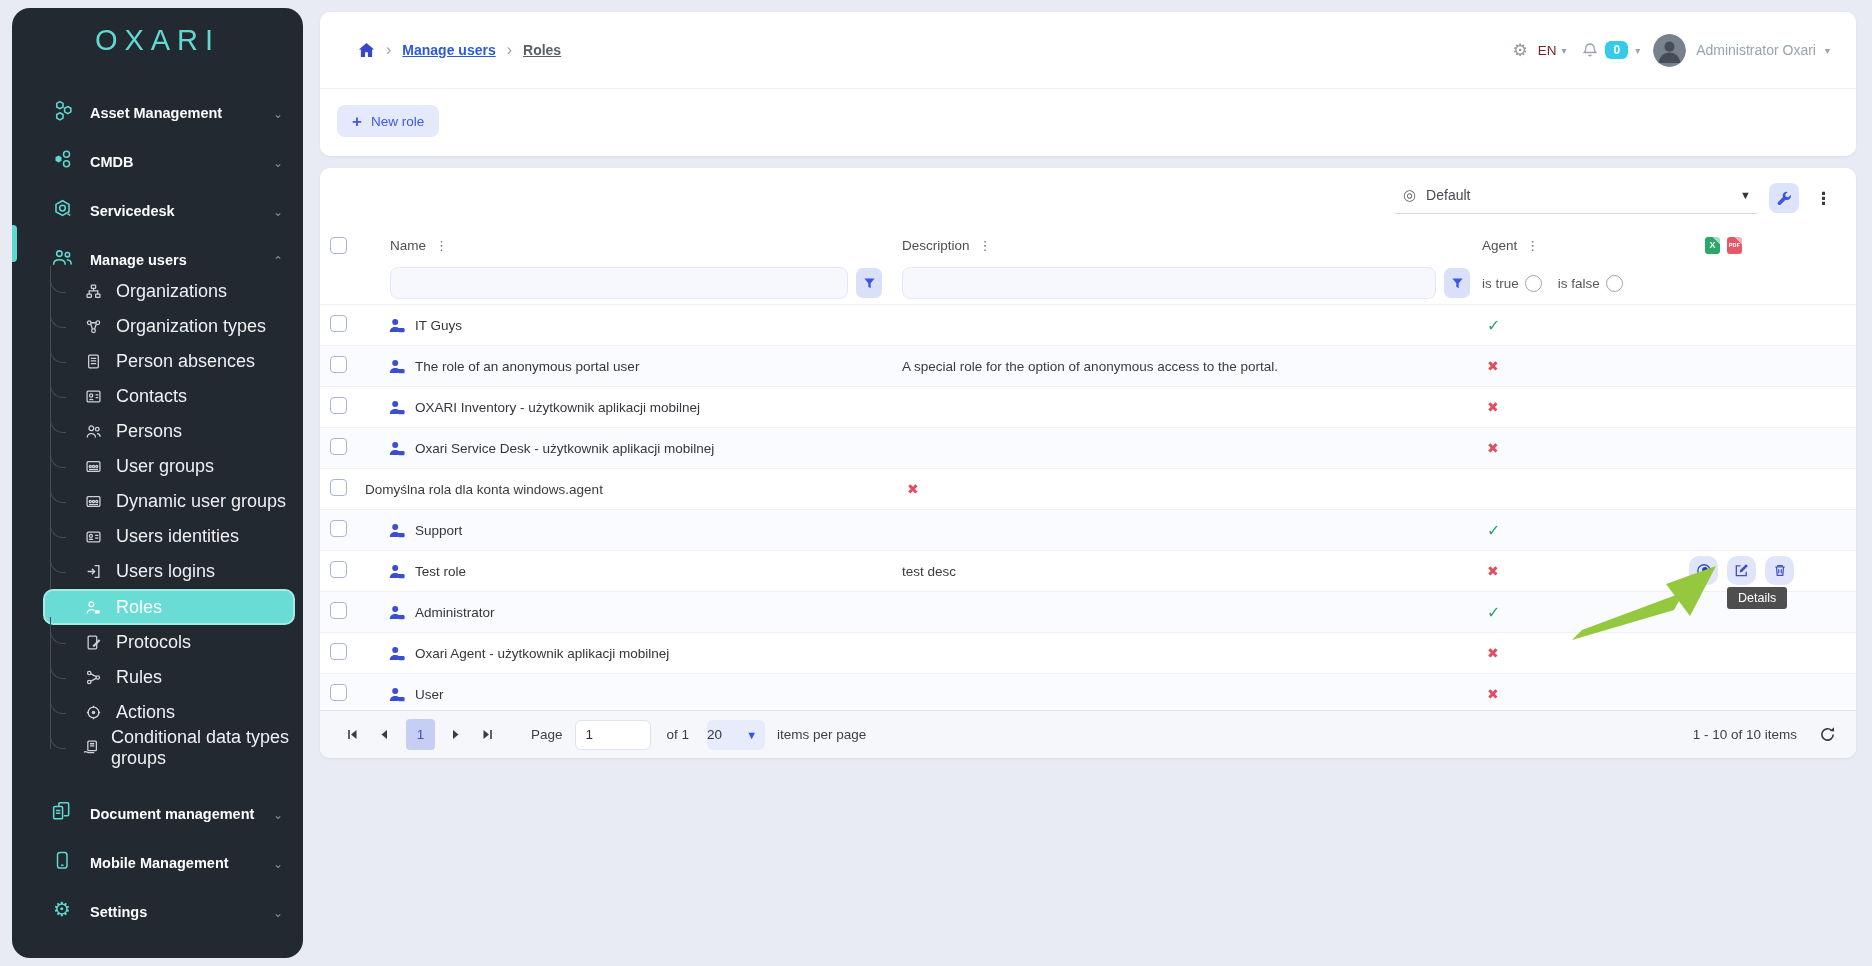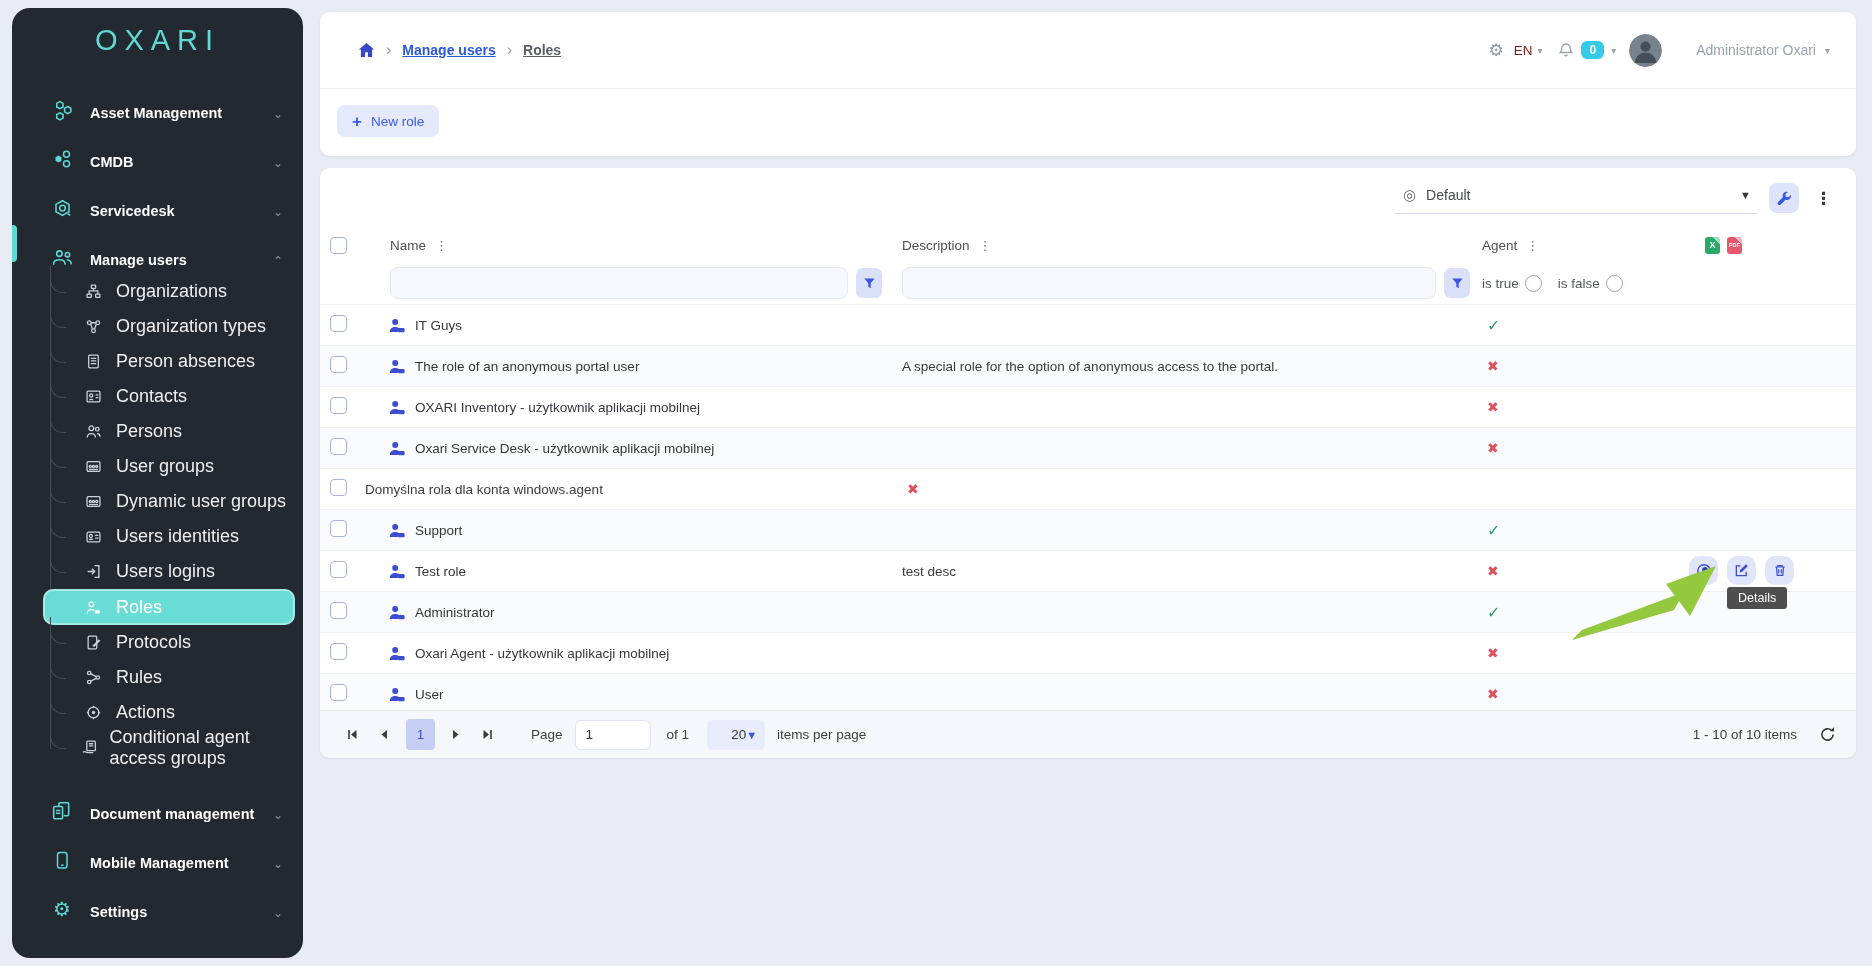--- a/index.html
+++ b/index.html
@@ -50,21 +50,21 @@
   .bc-link{color:#2b59d8;font-size:14px;font-weight:bold;text-decoration:underline;cursor:pointer;}
   .bc-current{color:#5a5f66;font-size:14px;font-weight:bold;text-decoration:underline;cursor:pointer;}
   .top-right{margin-left:auto;display:flex;align-items:center;color:#939ca6;}
   .gear{font-size:17px;color:#8f97a2;cursor:pointer;}
   .lang{font-size:13.5px;color:#7f1d1d;margin:0 5px 0 10px;}
   .mini-caret{font-size:10px;color:#9aa2ac;cursor:pointer;}
   .bell{margin-left:16px;cursor:pointer;display:flex;}
   .badge{background:#35cbe8;color:#fff;font-size:12px;font-weight:bold;
     border-radius:6px;padding:2px 8px;margin:0 7px;cursor:pointer;}
   .avatar{width:33px;height:33px;border-radius:50%;overflow:hidden;margin:0 10px 0 13px;cursor:pointer;}
-  .uname{font-size:14px;color:#9aa3ad;margin-right:9px;margin-left:24px;}
+  .uname{font-size:14px;color:#9aa3ad;margin-right:9px;}
   .divider{border-top:1px solid #ededf2;}
   .btn-new{margin:16px 0 0 17px;height:32px;background:#e4e9fb;color:#3c5ae8;
     border:none;border-radius:8px;font-size:13.5px;padding:0 15px;
     display:inline-flex;align-items:center;gap:9px;cursor:pointer;
     font-family:inherit;}
   .btn-new .plus{font-size:17px;font-weight:bold;line-height:1;}
   
   .grid-toolbar{height:60px;display:flex;align-items:center;justify-content:flex-end;
     padding-right:20px;gap:12px;}
   .view-select{width:348px;display:flex;align-items:center;gap:10px;
@@ -129,21 +129,21 @@
     cursor:pointer;margin-right:8px;}
   .pg-current{width:29px;height:31px;background:#c7cef3;color:#3e52c1;border-radius:4px;
     display:flex;align-items:center;justify-content:center;margin:0 8px 0 2px;cursor:pointer;}
   .pg-label{margin-left:24px;}
   .page-input{width:54px;height:28px;border:1px solid #dfe3f4;border-radius:6px;
     background:#fff;margin-left:12px;padding:0 10px;font-family:inherit;font-size:13.5px;
     color:#333;outline:none;}
   .pg-of{margin-left:16px;text-align:right;}
   .size-select{margin-left:18px;width:58px;height:30px;background:#e7ebfb;border-radius:6px;
     display:flex;align-items:center;cursor:pointer;}
-  .size-select .sz-val{flex:1;text-align:right;color:#33363b;}
+  .size-select .sz-val{flex:1;text-align:left;color:#33363b;}
   .size-select .sz-caret{color:#2f55e6;font-size:11px;padding-right:8px;}
   .pg-items{margin-left:12px;}
   .pg-range{margin-left:auto;}
   .pg-refresh{margin-left:22px;display:flex;cursor:pointer;}
 </style>
 </head>
 <body>
 
 <aside class="sidebar">
   <div class="logo">OXARI</div>
@@ -328,21 +328,21 @@
           </span>
           <span class="slbl">Actions</span>
         </div>
         <div class="sub-item">
           <span class="sico">
             <svg viewBox="0 0 14 14" width="15" height="15" fill="none" stroke="currentColor" stroke-width="1.2">
               <rect x="4.5" y="1" width="8" height="9" rx="1"></rect>
               <path d="M6.5 3.5h4M6.5 5.5h4M1 11.5c1.5-1.8 3 .3 5 .3h4.5"></path>
             </svg>
           </span>
-          <span class="slbl">Conditional agent access groups</span>
+          <span class="slbl">Conditional data types groups</span>
         </div>
       </div>
       <div class="nav-item">
         <span class="ico">
           <svg viewBox="0 0 18 18" width="20" height="20" fill="none" stroke="currentColor" stroke-width="1.4">
             <rect x="1.5" y="5" width="8" height="11" rx="1"></rect>
             <path d="M6.2 5V2.6a1 1 0 011-1h6.8a1 1 0 011 1v9.6a1 1 0 01-1 1h-3.3"></path>
             <path d="M3.5 8.5h4M3.5 11h4"></path>
           </svg>
         </span>

